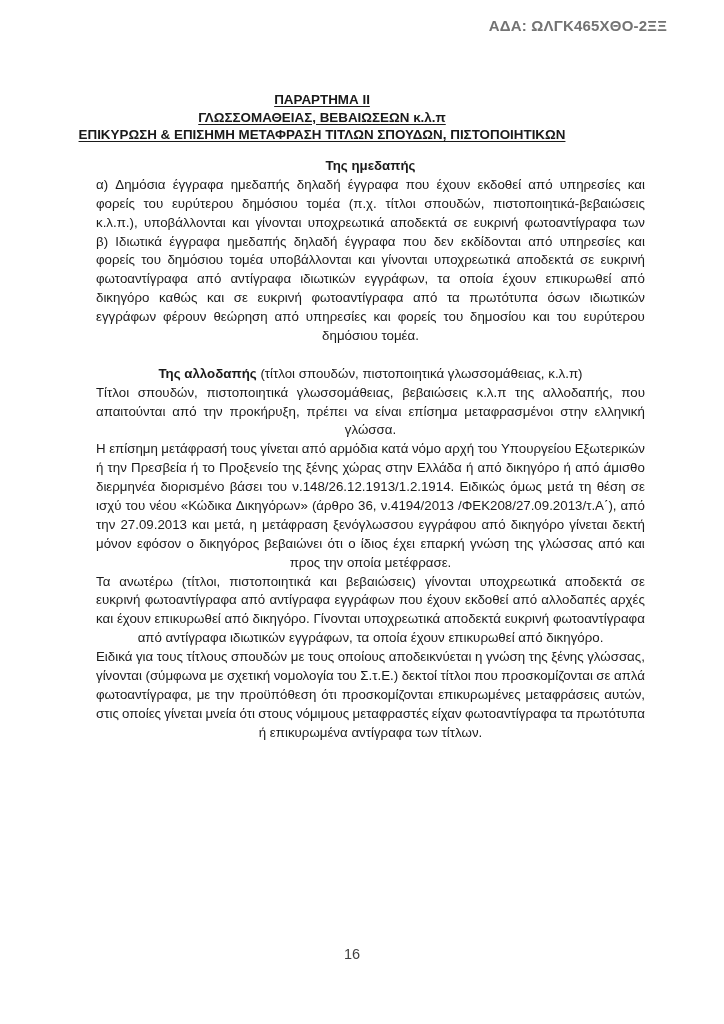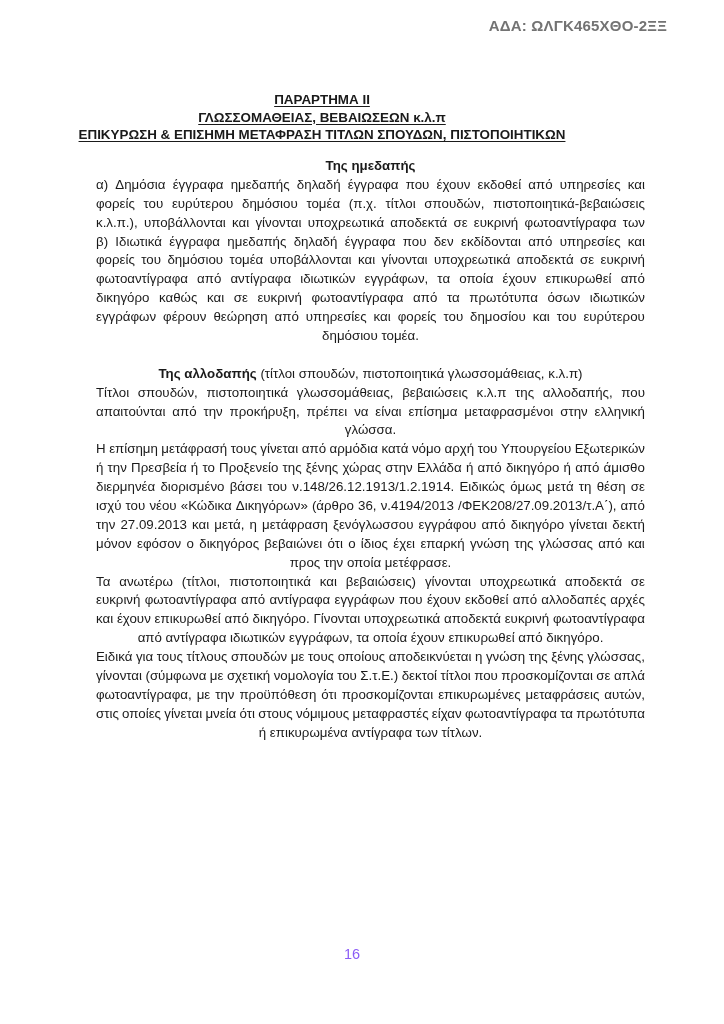--- a/index.html
+++ b/index.html
@@ -9,21 +9,21 @@
          font-weight: bold; font-size: 15px; letter-spacing: 0.2px; color: #737373; }
   .titles { position: absolute; top: 91px; left: 0; width: 644px; text-align: center;
             font-family: "Liberation Sans", sans-serif; font-weight: bold; font-size: 13.4px; line-height: 17.5px; }
   .titles div { }
   .titles span { text-decoration: underline; text-underline-offset: 2px; }
   .body { position: absolute; top: 157px; left: 96px; width: 549px;
           font-family: "Liberation Sans", sans-serif; font-size: 13.3px; line-height: 18.9px; }
   .heading { font-weight: bold; }
   .gap { height: 18.9px; }
   .page-num { position: absolute; top: 946px; left: 0; width: 704px; text-align: center;
-              font-family: "Liberation Sans", sans-serif; font-size: 14.5px; color: #8b5cf6; }
+              font-family: "Liberation Sans", sans-serif; font-size: 14.5px; color: #404040; }
   .jl { display: flex; justify-content: space-between; white-space: nowrap; height: 18.9px; }
   .jl.last { justify-content: center; gap: 0; }
 </style>
 </head>
 <body>
 
 <div class="ada">ΑΔΑ: ΩΛΓΚ465ΧΘΟ-2ΞΞ</div>
 
 <div class="titles">
   <div><span>ΠΑΡΑΡΤΗΜΑ ΙΙ</span></div>

